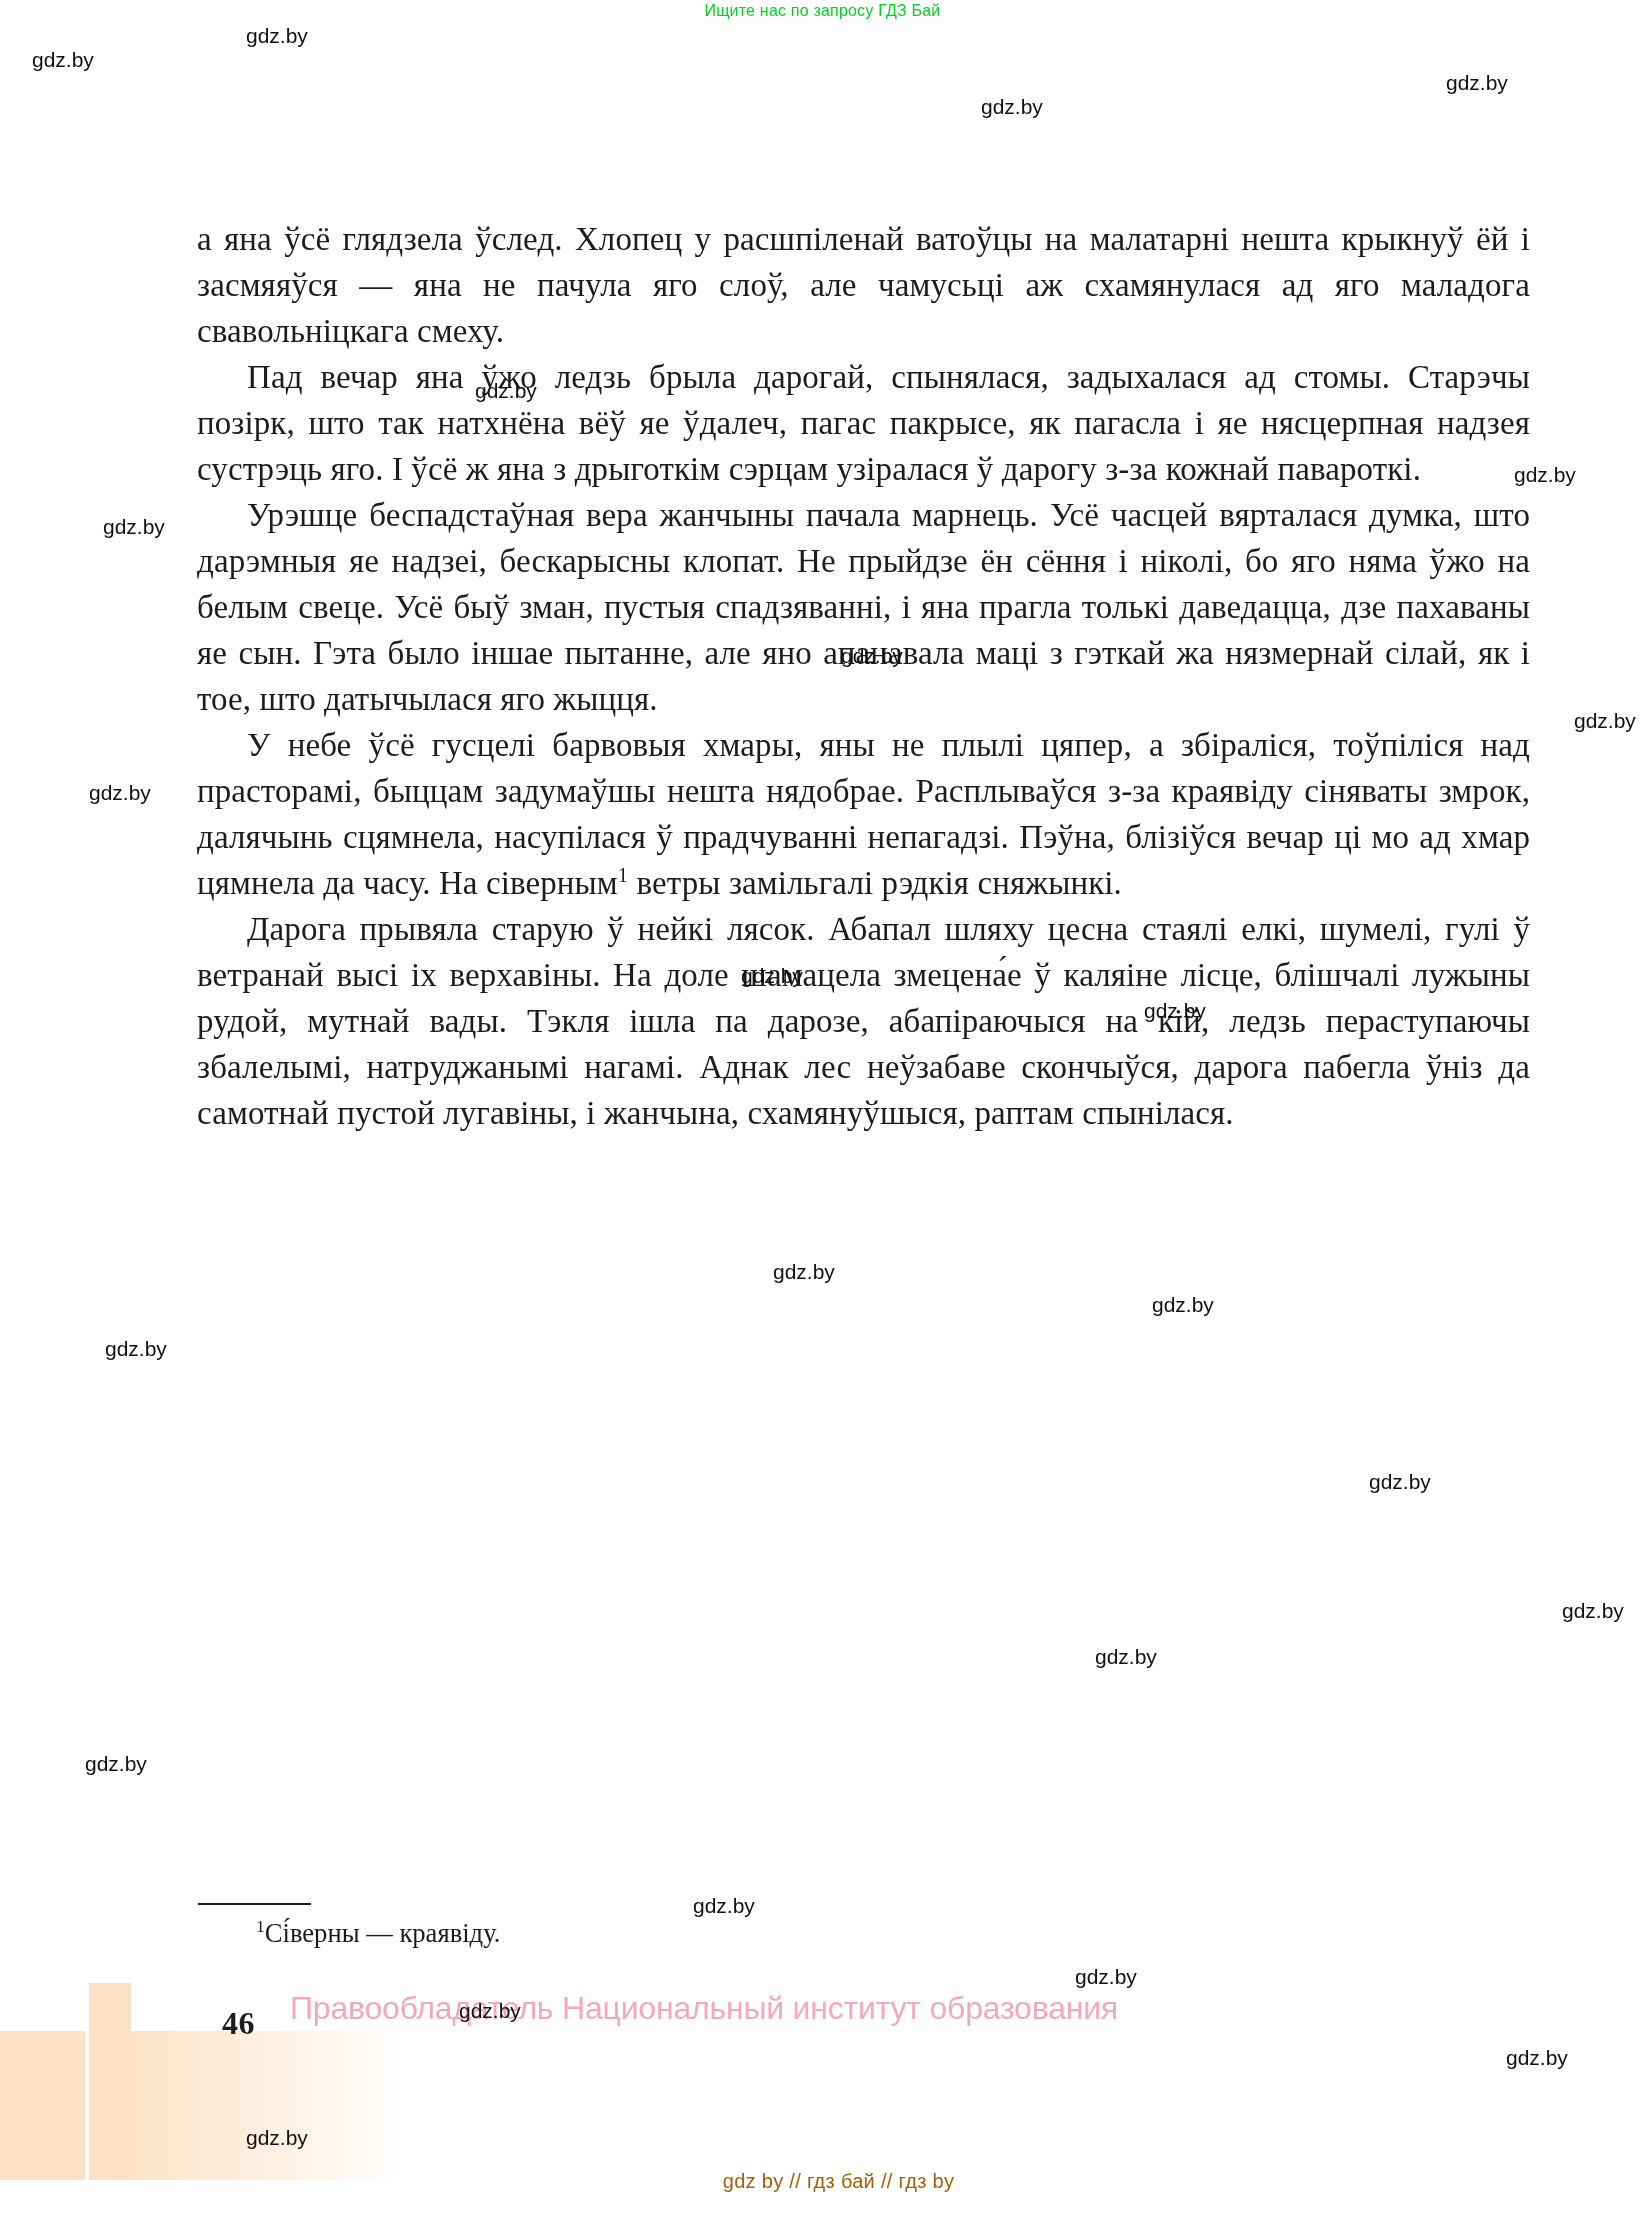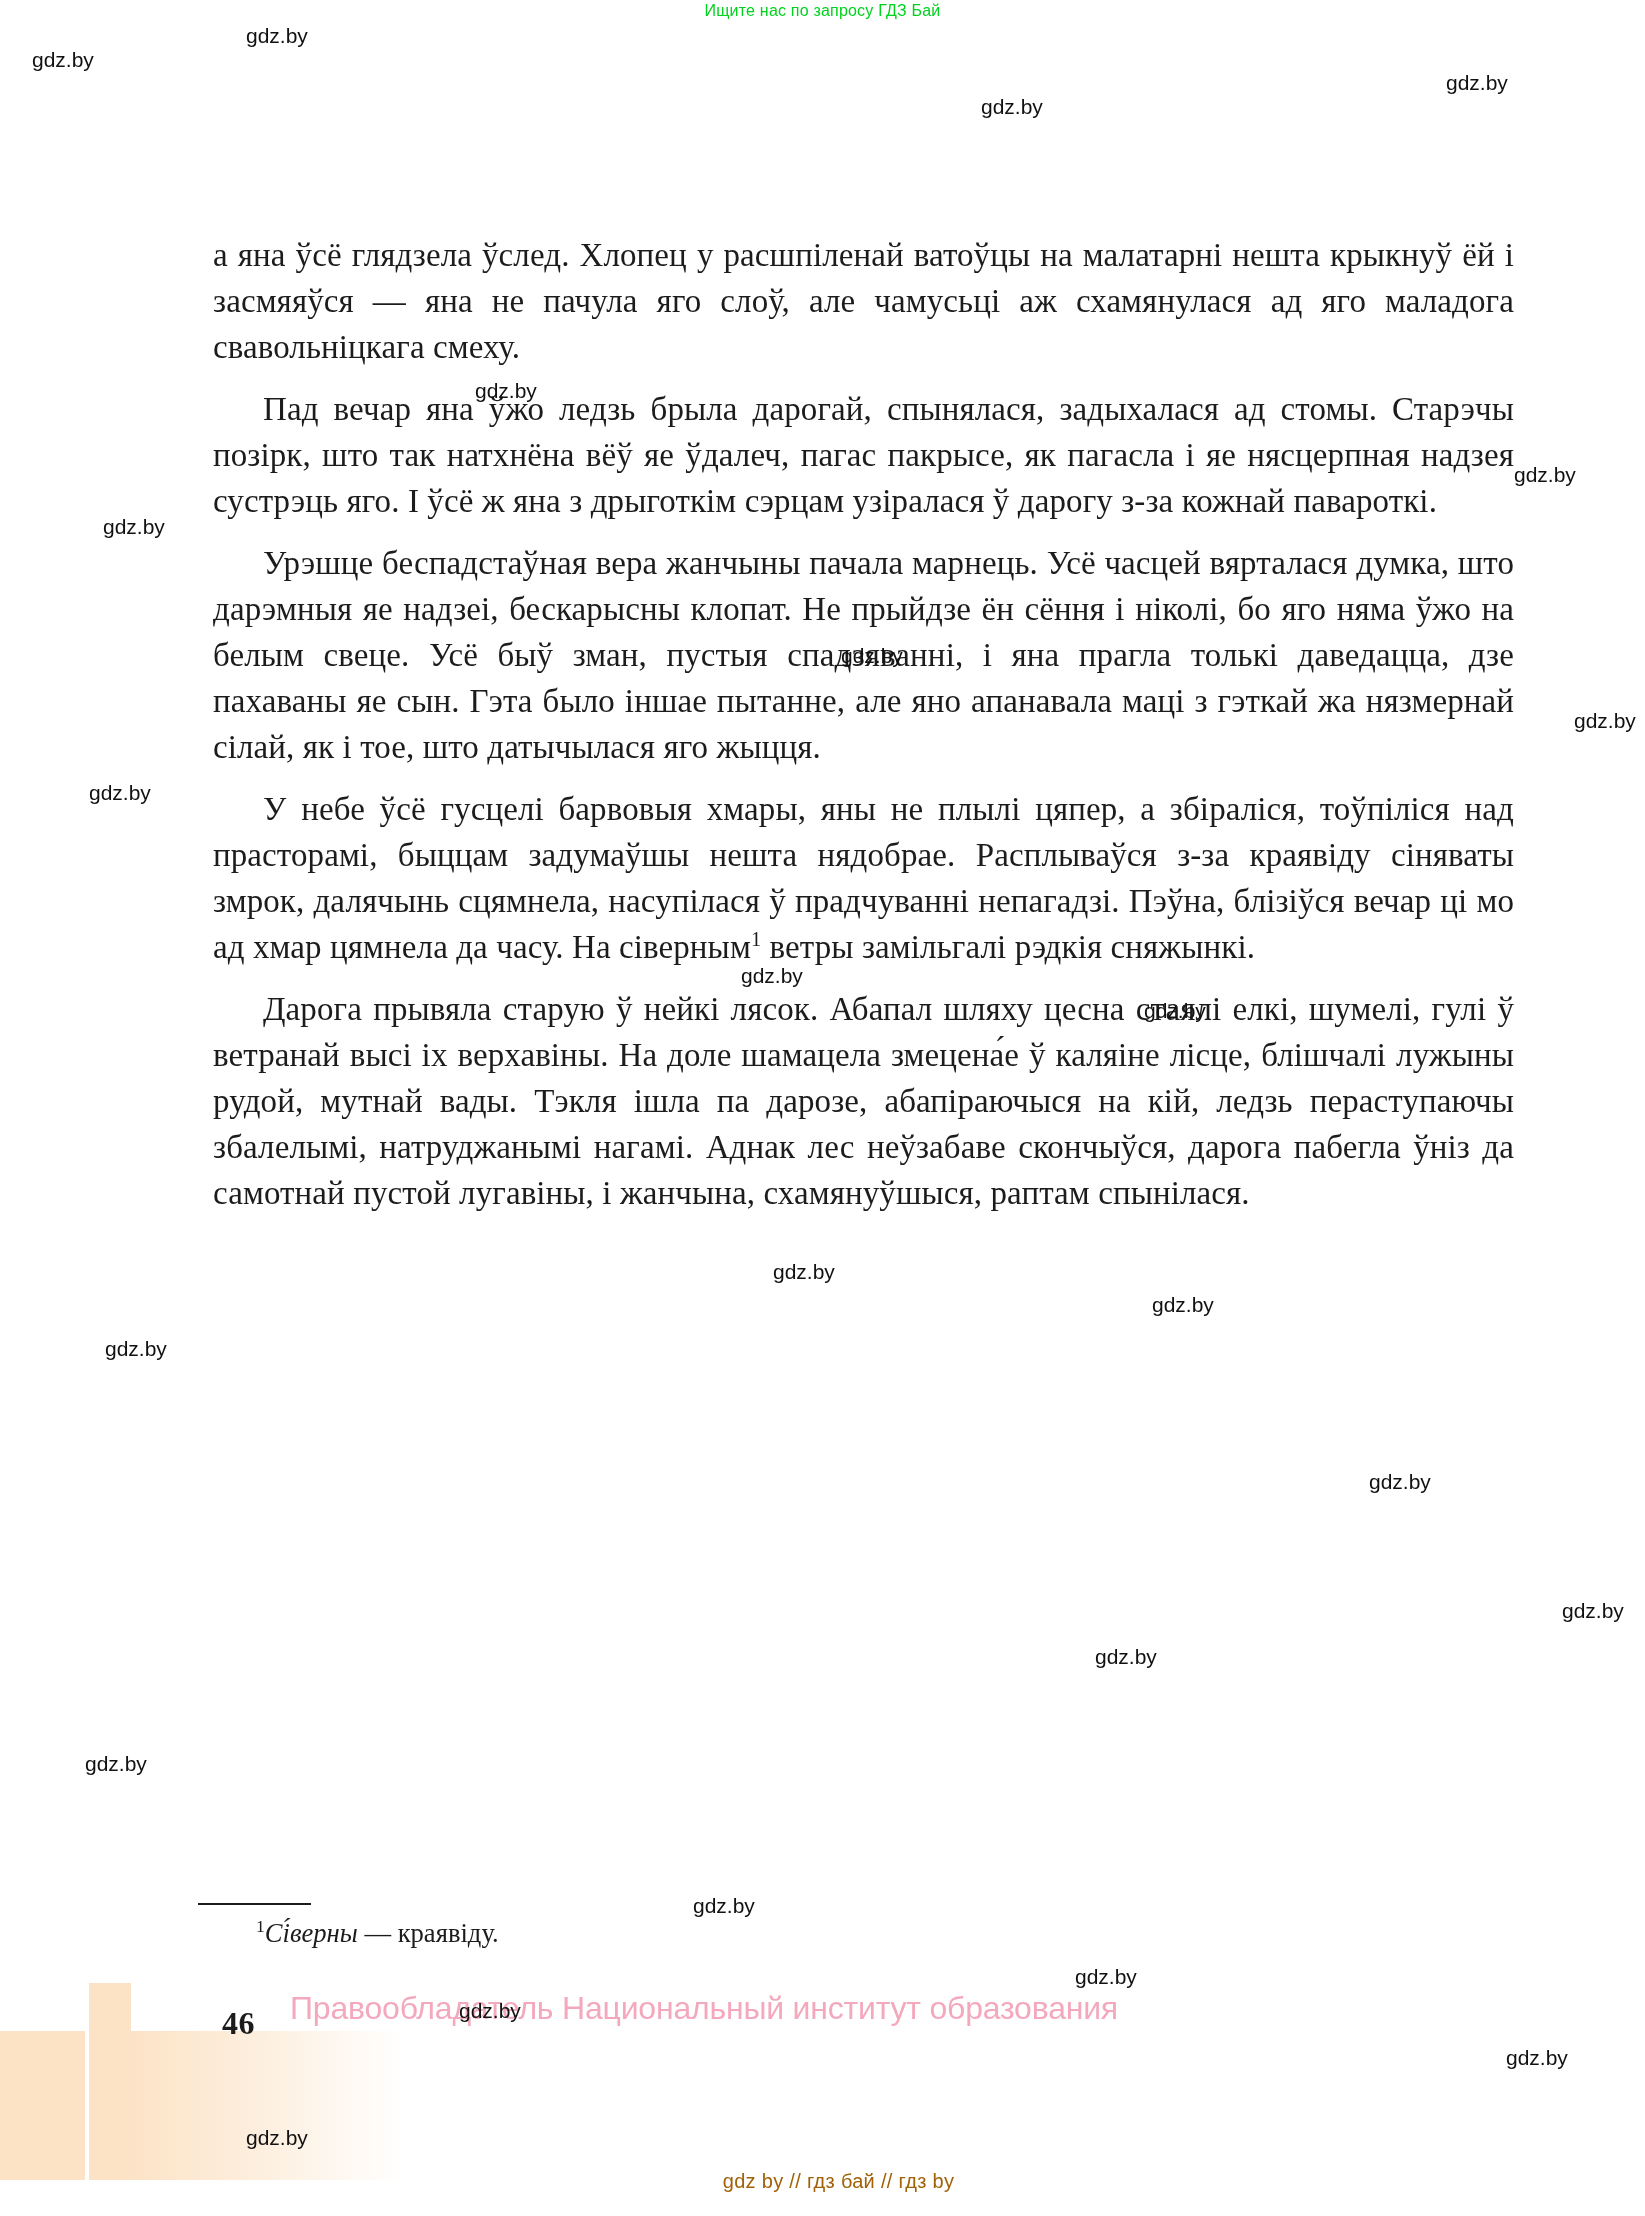--- a/index.html
+++ b/index.html
@@ -36,21 +36,21 @@
     top: 216px;
     width: 1333px;
     font-size: 33px;
     line-height: 46px;
     color: #1c1c1c;
     text-align: justify;
     text-justify: inter-word;
     letter-spacing: 0.1px;
   }
   #text-column p {
-    margin: 16px;
+    margin: 0;
     padding: 0;
     text-align: justify;
   }
   #text-column p.indent {
     text-indent: 50px;
   }
   #text-column p.cont {
     text-indent: 0;
   }
   .fn-ref {
@@ -75,21 +75,20 @@
     font-size: 26.6px;
     line-height: 32px;
     color: #1c1c1c;
   }
   #footnote .fn-num {
     font-size: 0.66em;
     vertical-align: super;
     line-height: 0;
   }
   #footnote .fn-term {
-    font-style: italic;
     margin-top: 44px;
   }
 
   
   #page-plate-left {
     position: absolute;
     left: 0px;
     top: 2031px;
     width: 85px;
     height: 149px;

